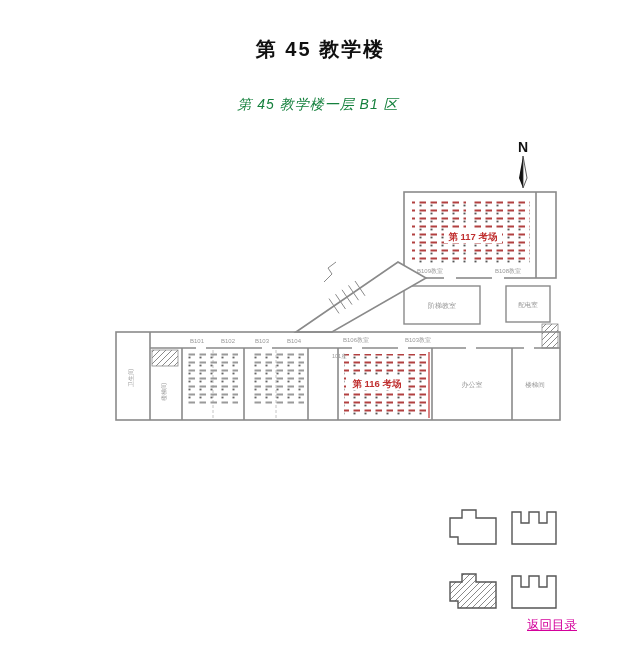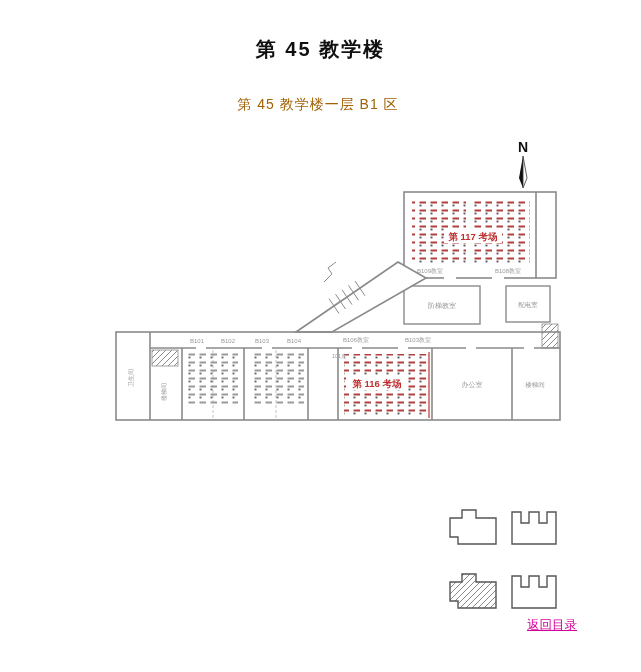--- a/index.html
+++ b/index.html
@@ -6,21 +6,21 @@
   body{
     width:641px;height:672px;position:relative;background:#ffffff;overflow:hidden;
     font-family:"Liberation Sans","DejaVu Sans",sans-serif;color:#1a1a1a;
   }
   .title{
     position:absolute;top:36px;left:0;right:0;text-align:center;
     font-size:20px;font-weight:700;letter-spacing:2px;color:#111;
   }
   .subtitle{
     position:absolute;top:96px;left:0;right:5px;text-align:center;
-    font-size:14px;color:#a16207;letter-spacing:1px;
+    font-size:14px;color:#15803d;letter-spacing:1px;font-style:italic;
   }
   .back-link{
     position:absolute;top:617px;left:527px;
     color:#d4009b;font-size:12.5px;text-decoration:underline;cursor:pointer;text-align:right;
   }
   svg text{font-family:"Liberation Sans","DejaVu Sans",sans-serif;}
   .plan-svg{position:absolute;left:0;top:0;}
 </style>
 </head>
 <body>

